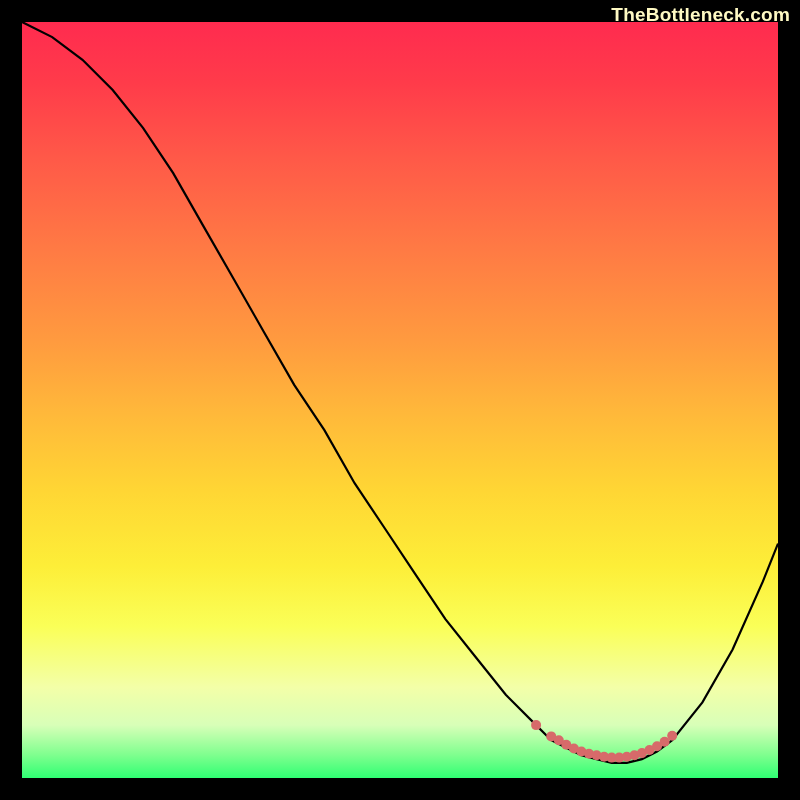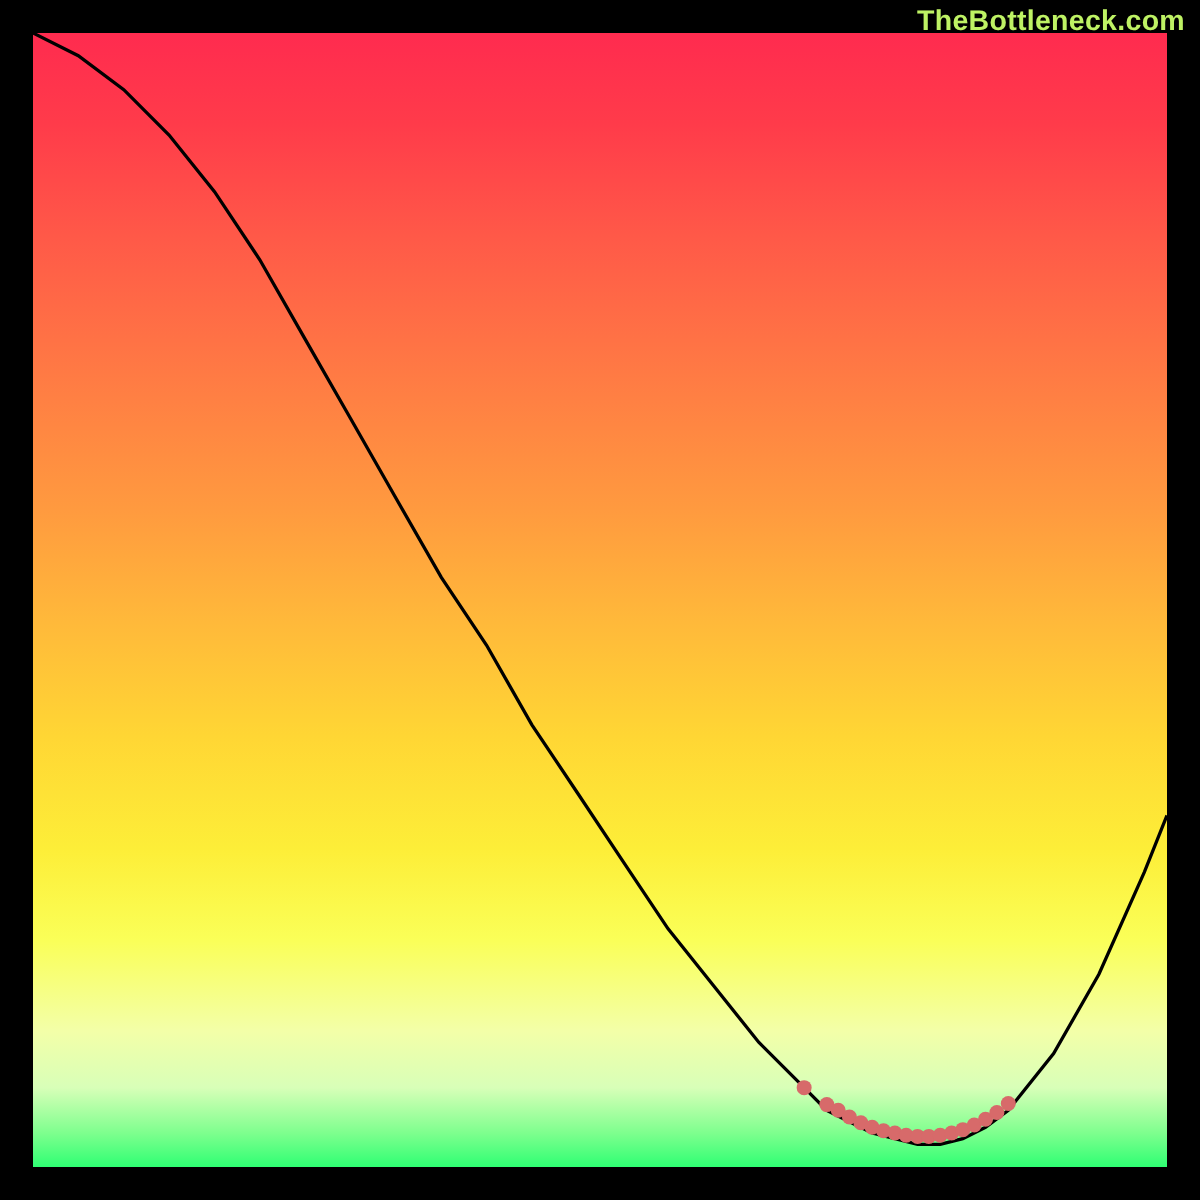--- a/index.html
+++ b/index.html
@@ -40,21 +40,21 @@
     height: 756px;
     pointer-events: none;
   }
   .watermark {
     position: absolute;
     top: 4px;
     right: 10px;
     font-family: Arial, Helvetica, sans-serif;
     font-size: 19px;
     font-weight: bold;
-    color: #bef264;
+    color: #fef9c3;
     letter-spacing: 0.2px;
   }
 </style>
 </head>
 <body>
 
 <div class="chart-container">
   <div class="plot-area">
     <svg class="curve" viewBox="0 0 756 756">
       <g>

